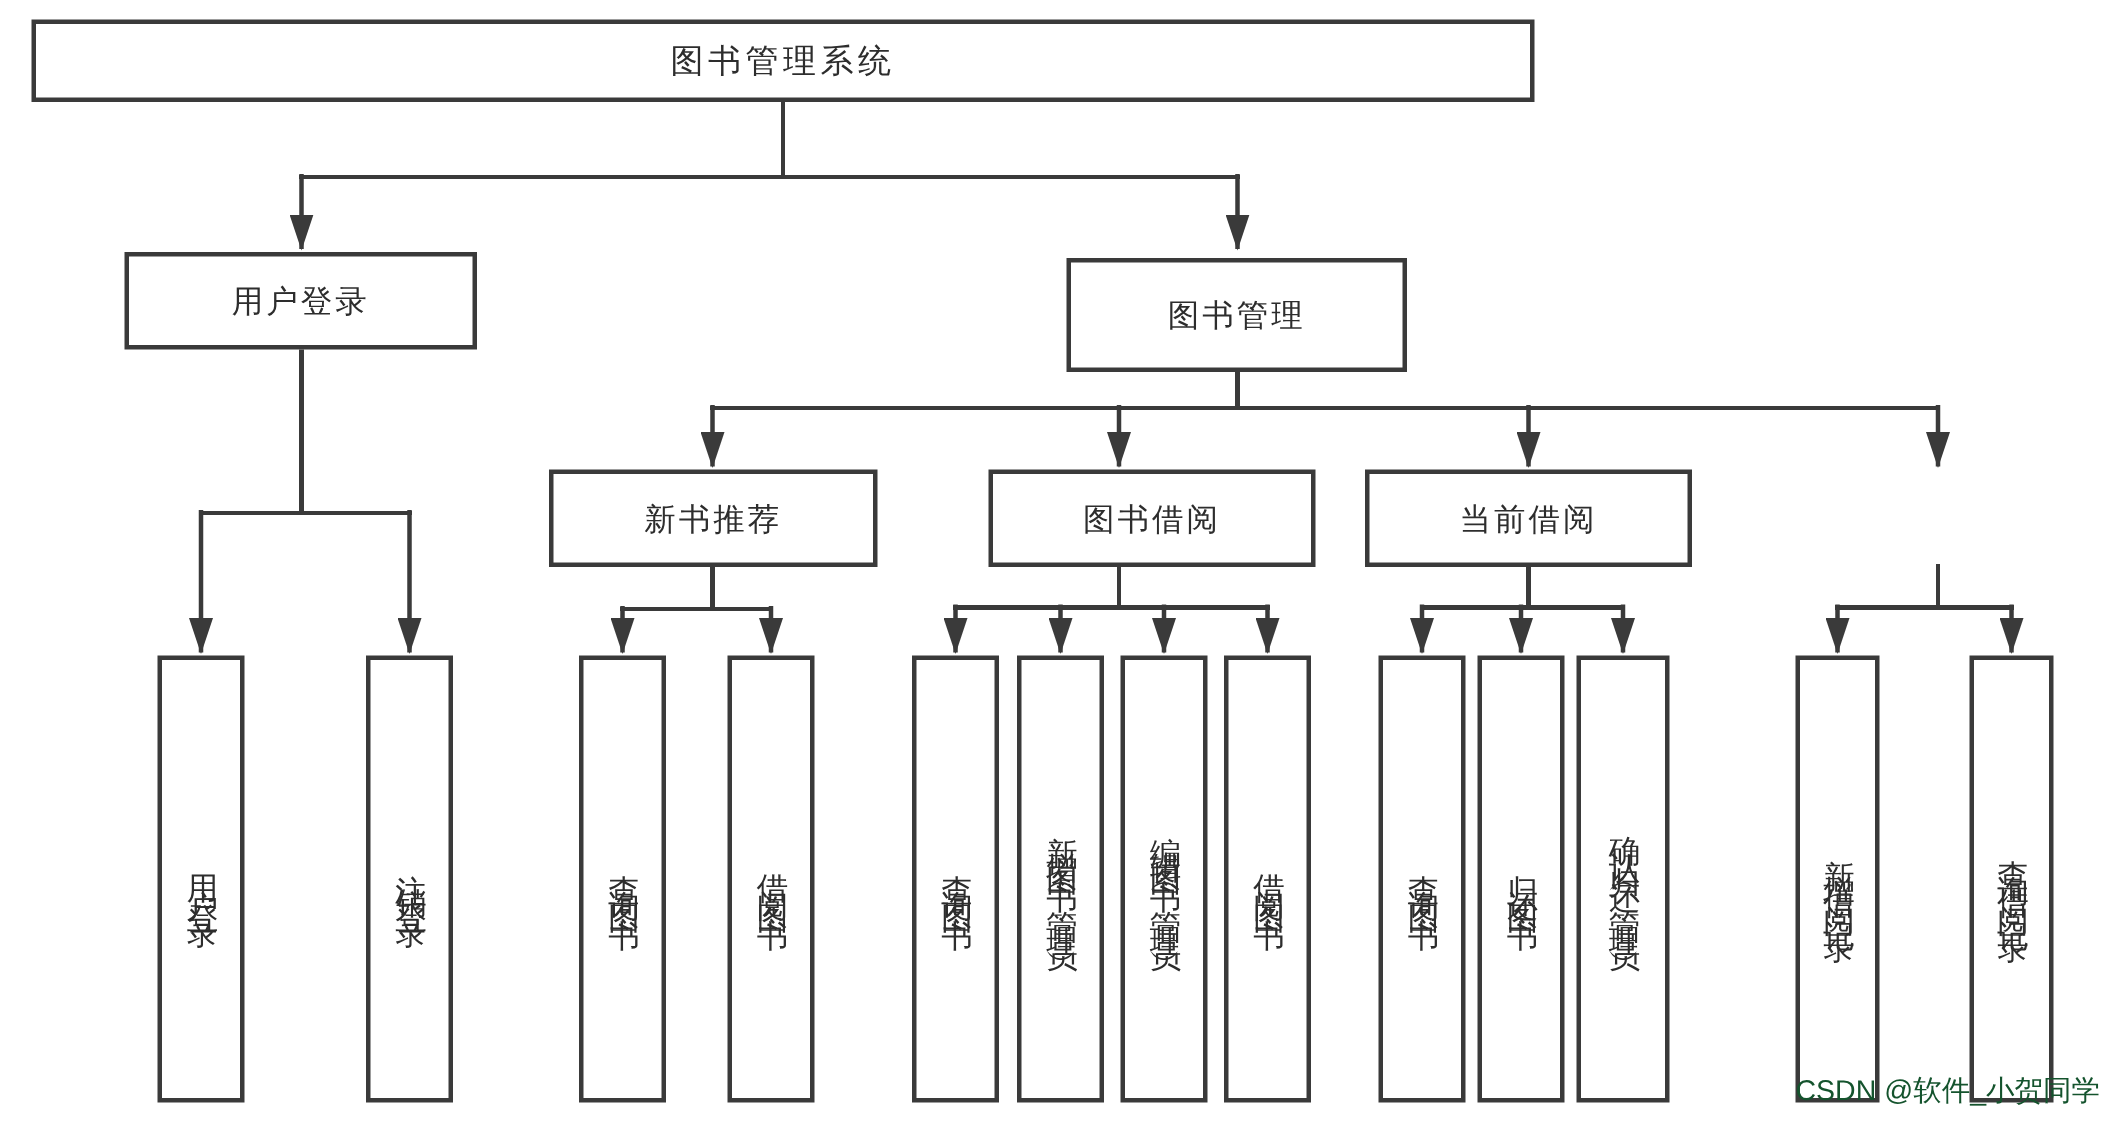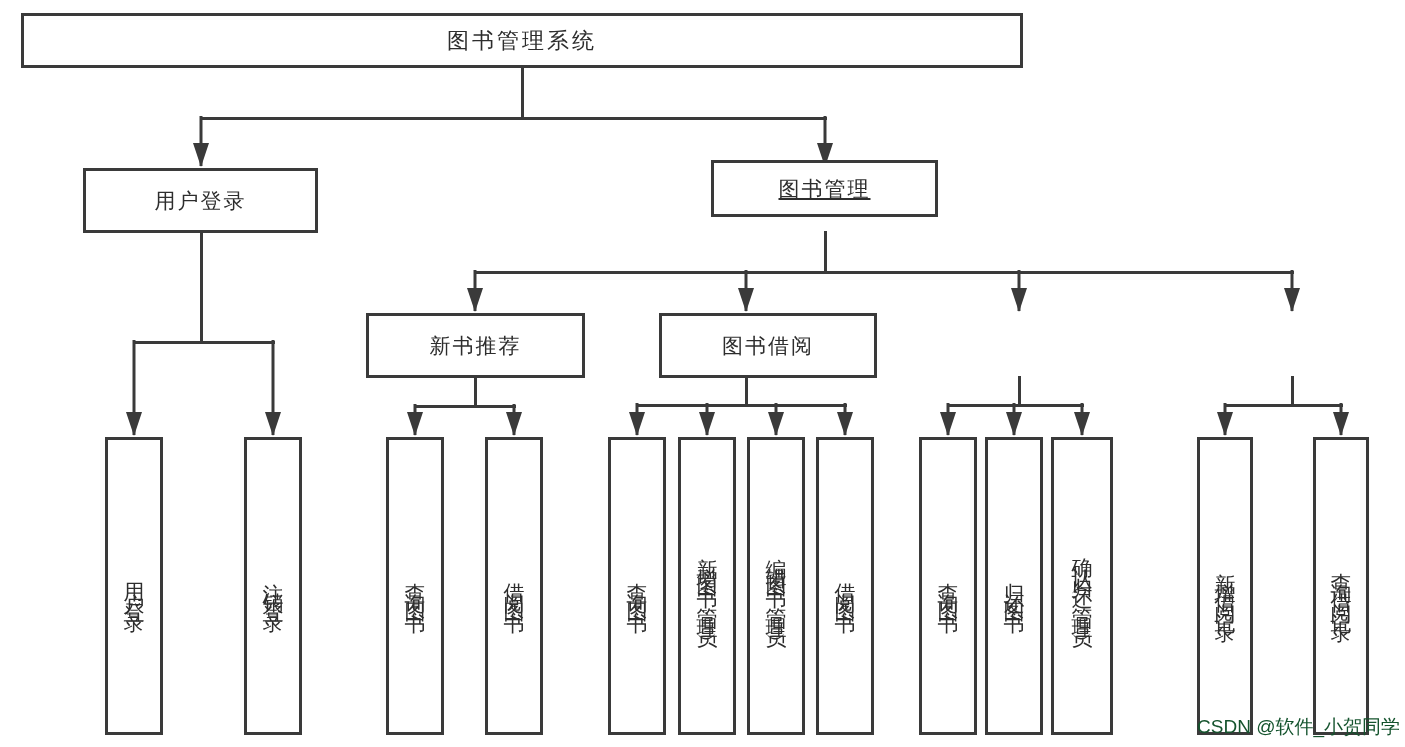--- a/index.html
+++ b/index.html
@@ -14,21 +14,21 @@
     color:#2d2d2d;font-size:21px;letter-spacing:2px;z-index:1;white-space:nowrap;
   }
   .node.root{font-size:22px;letter-spacing:3px;}
   .node.vert{
     writing-mode:vertical-rl;text-orientation:mixed;
     letter-spacing:10px;font-size:21px;white-space:normal;
   }
   
   .n-root{left:21px;top:13px;width:1002px;height:55px;}
   .n-login{left:83px;top:168px;width:235px;height:65px;}
-  .n-bookmgmt{left:711px;top:160px;width:227px;height:57px;text-decoration:underline;}
+  .n-bookmgmt{left:711px;top:172px;width:227px;height:76px;}
   .n-recommend{left:366px;top:313px;width:219px;height:65px;}
   .n-borrowmod{left:659px;top:313px;width:218px;height:65px;}
   .n-current{left:910px;top:313px;width:218px;height:65px;}
   .n-records{left:1183px;top:313px;width:218px;height:65px;}
   .lf{top:437px;height:298px;width:58px;}
   .l0{left:105px;}  .l1{left:244px;}
   .l2{left:386px;}  .l3{left:485px;}
   .l4{left:608px;}  .l5{left:678px;}  .l6{left:747px;}  .l7{left:816px;}
   .l8{left:919px;}  .l9{left:985px;}  .l10{left:1051px;width:62px;}
   .l11{left:1197px;width:56px;} .l12{left:1313px;width:56px;}
@@ -97,20 +97,21 @@
     </g>
   </svg>
 
   <div class="node root n-root">图书管理系统</div>
 
   <div class="node n-login">用户登录</div>
   <div class="node n-bookmgmt">图书管理</div>
 
   <div class="node n-recommend">新书推荐</div>
   <div class="node n-borrowmod">图书借阅</div>
+  <div class="node n-current">当前借阅</div>
 
   <div class="node vert lf l0">用户登录</div>
   <div class="node vert lf l1">注销登录</div>
 
   <div class="node vert lf l2">查询图书</div>
   <div class="node vert lf l3">借阅图书</div>
 
   <div class="node vert lf l4">查询图书</div>
   <div class="node vert lf l5">新增图书（管理员）</div>
   <div class="node vert lf l6">编辑图书（管理员）</div>

